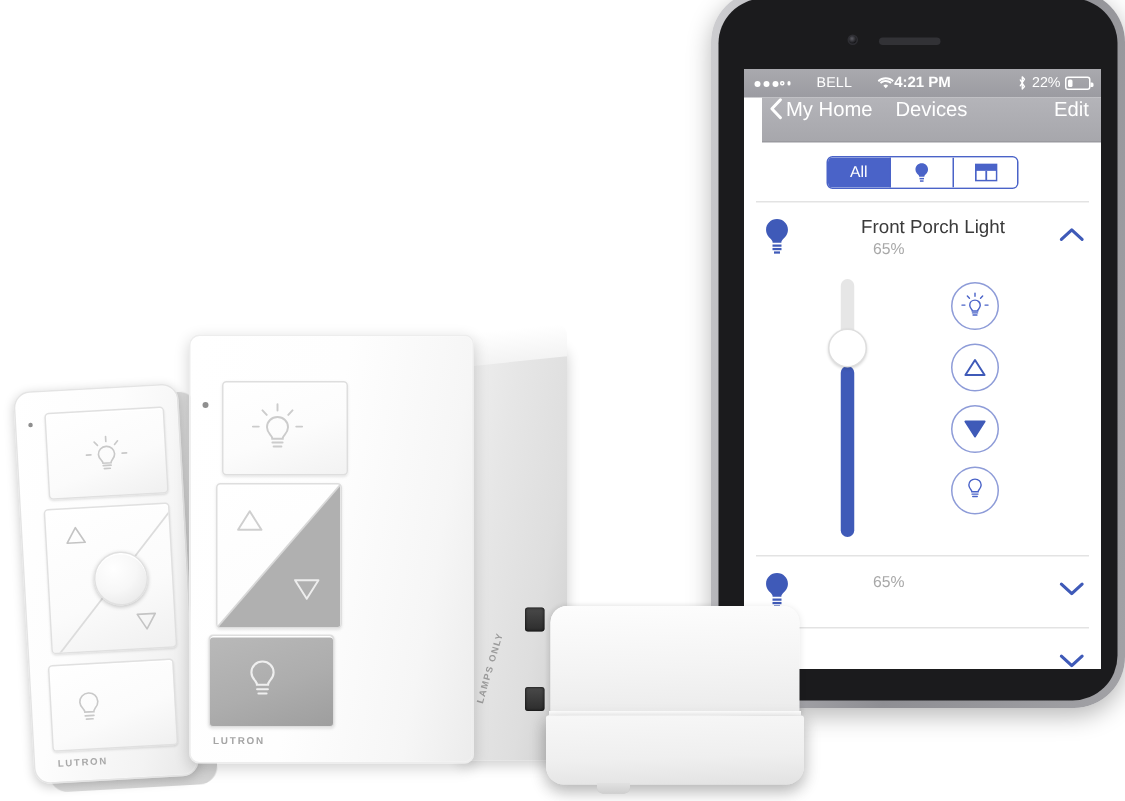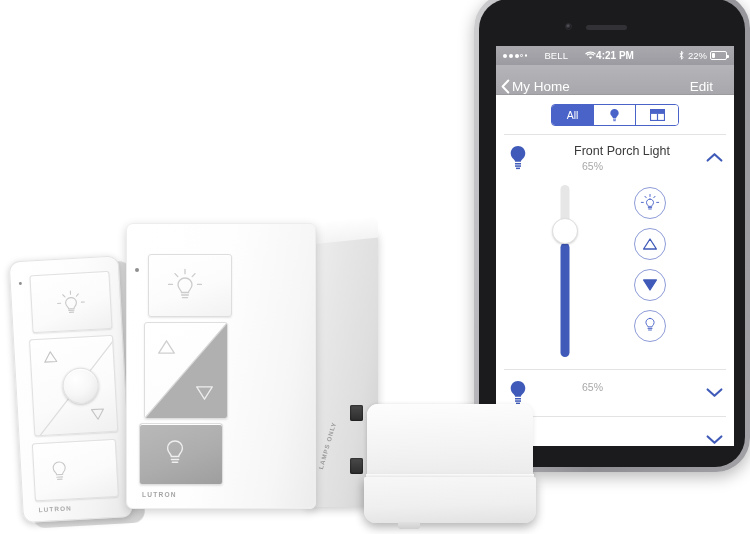--- a/index.html
+++ b/index.html
@@ -192,26 +192,27 @@
   .sb-center { position: absolute; left: 0; right: 0; text-align: center; font-size: 10px; font-weight: 600; }
   .sb-right { margin-left: auto; display: flex; align-items: center; gap: 3px; position: relative; z-index: 2; }
   .batt { width: 17px; height: 8.5px; border: 1px solid #fff; border-radius: 2px; position: relative; }
   .batt::after { content:''; position:absolute; right:-3px; top:2.4px; width:1.6px; height:3.5px; background:#fff; border-radius:0 1px 1px 0; }
   .batt i { position:absolute; left:1px; top:1px; bottom:1px; width:22%; background:#fff; border-radius:1px; display:block; }
 
   
   .navbar {
     height: 30px;
     background: linear-gradient(180deg,#b4b4b9 0%,#a7a7ac 100%);
-    display: flex; align-items: flex-end; position: relative;
+    display: flex; align-items: flex-start; position: relative;
     border-bottom: 0.5px solid #9a9a9f;
+    margin-left: 12px;
   }
   .nav-back { display: flex; align-items: center; gap: 2px; padding-left: 5px; color: #fff; font-size: 13.5px; }
   .nav-title { position: absolute; left: 0; right: 0; text-align: center; color: #fff; font-size: 13.5px; pointer-events: none; }
-  .nav-edit { margin-left: auto; padding-right: 21px; color: #fff; font-size: 13.5px; position: relative; z-index: 2; }
+  .nav-edit { margin-left: auto; padding-right: 8px; color: #fff; font-size: 13.5px; position: relative; z-index: 2; }
 
   
   .seg-wrap { padding: 9px 0 8px; display: flex; justify-content: center; background: #fff; }
   .seg {
     display: flex; border: 1px solid #4a63c8; border-radius: 4px; overflow: hidden;
     height: 22px;
     text-align: right;
   }
   .seg > div {
     width: 42px; display: flex; align-items: center; justify-content: center;
@@ -391,20 +392,21 @@
         </div>
       </div>
 
       <div class="navbar">
         <div class="nav-back">
           <svg width="9" height="15" viewBox="0 0 9 15">
             <path d="M7.3 1.5 L1.6 7.5 L7.3 13.5" fill="none" stroke="#fff" stroke-width="2" stroke-linecap="round" stroke-linejoin="round"></path>
           </svg>
           <span>My Home</span>
         </div>
+        <div class="nav-title">Devices</div>
         <div class="nav-edit">Edit</div>
       </div>
 
       <div class="seg-wrap">
         <div class="seg">
           <div class="active">
             <span>All</span>
           </div>
           <div>
             <svg width="11" height="15" viewBox="0 0 11 15">

